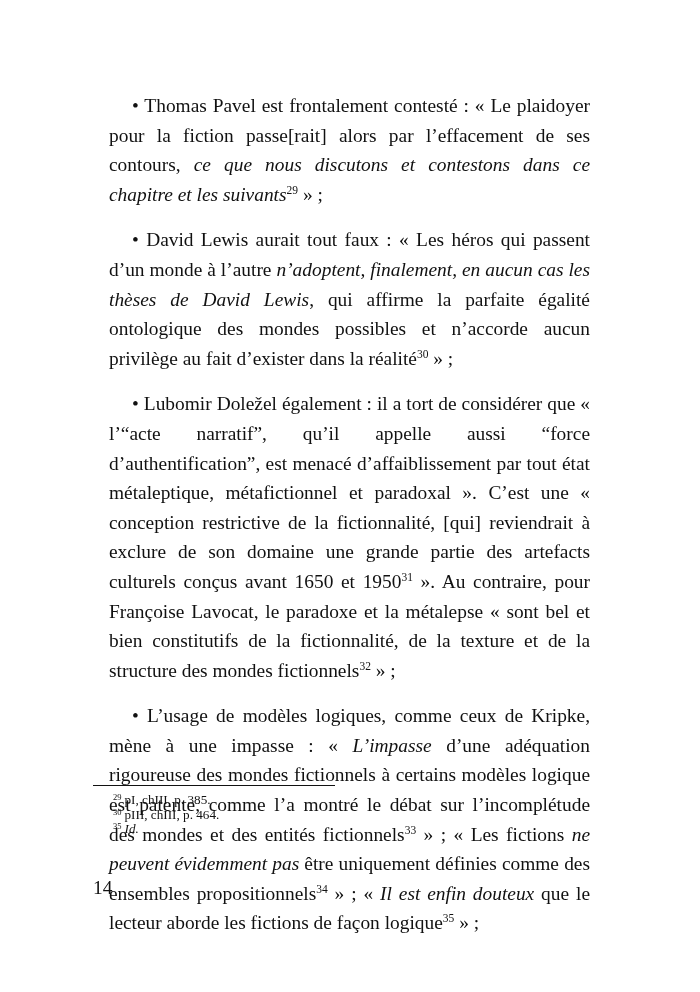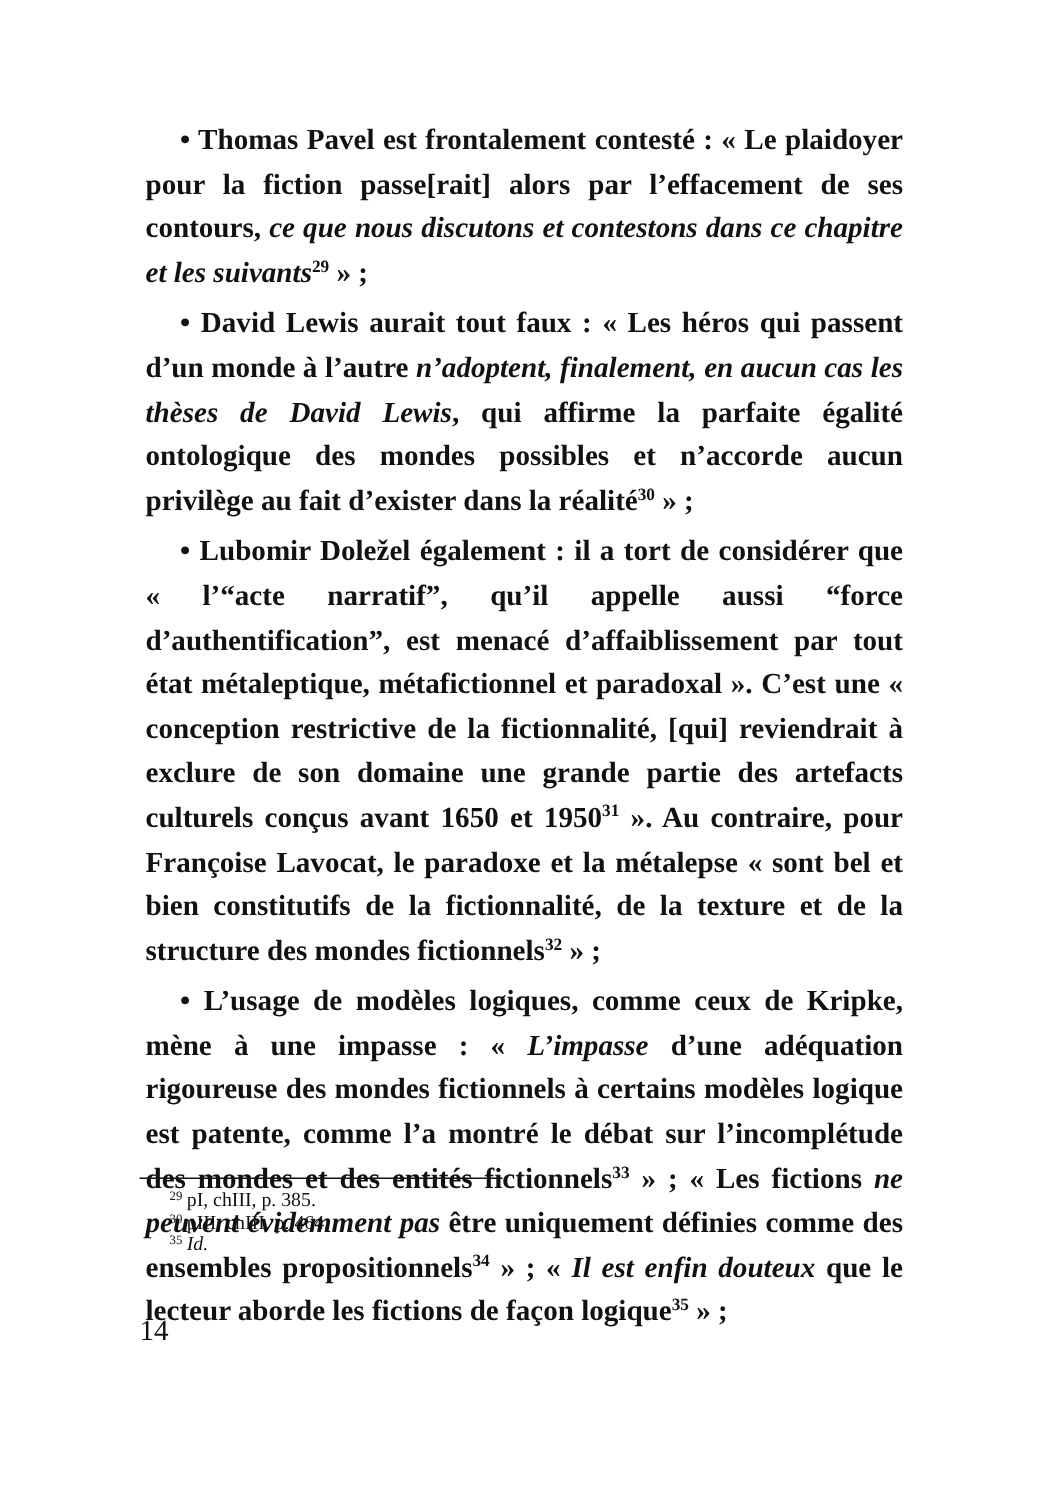--- a/index.html
+++ b/index.html
@@ -21,23 +21,22 @@
       top: 75px;
       width: 513px;
     }
     .body-text {
       font-size: 19.4px;
       line-height: 29.6px;
       text-align: justify;
       hyphens: none;
     }
     .para {
-      margin: 4px;
+      margin: 16px;
       text-indent: 23px;
-      font-weight: bold;
     }
     sup.fn {
       font-size: 11.5px;
       line-height: 0;
       vertical-align: 7px;
     }
     i { font-style: italic; }
     .rule {
       position: absolute;
       left: 93px;

